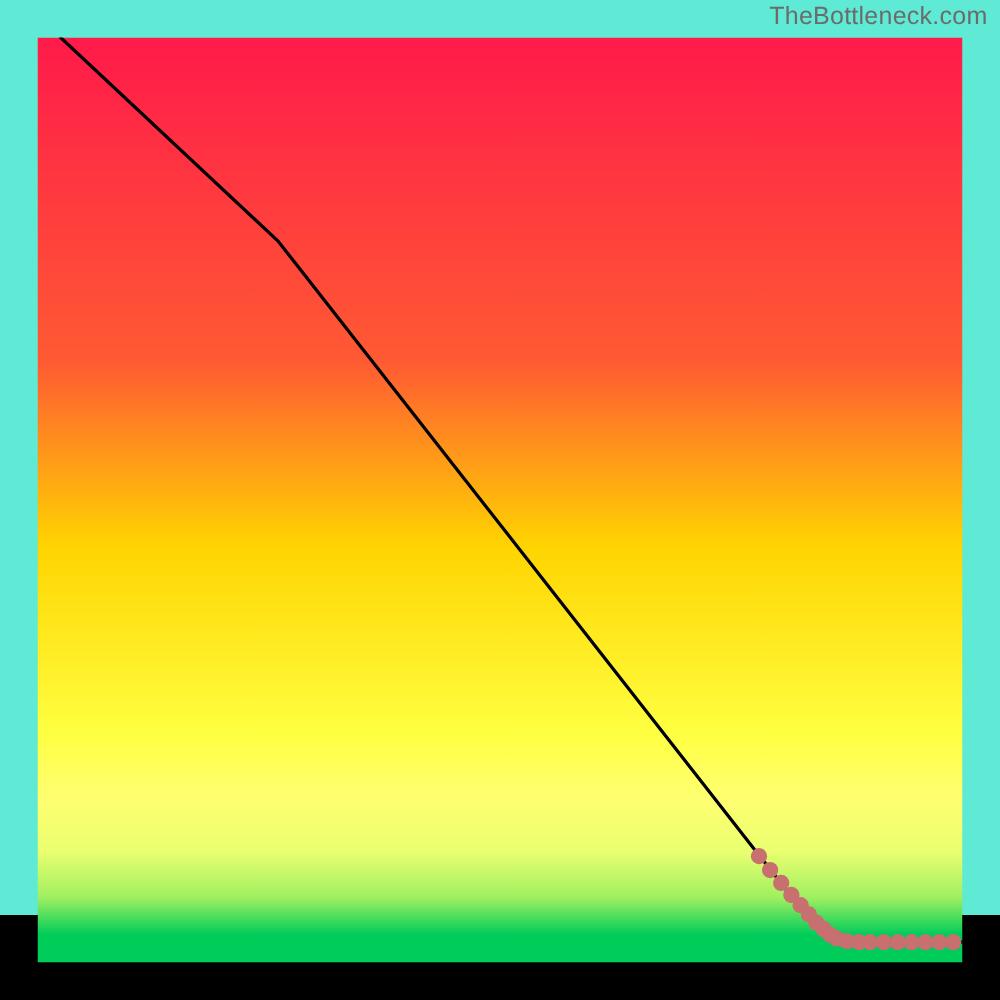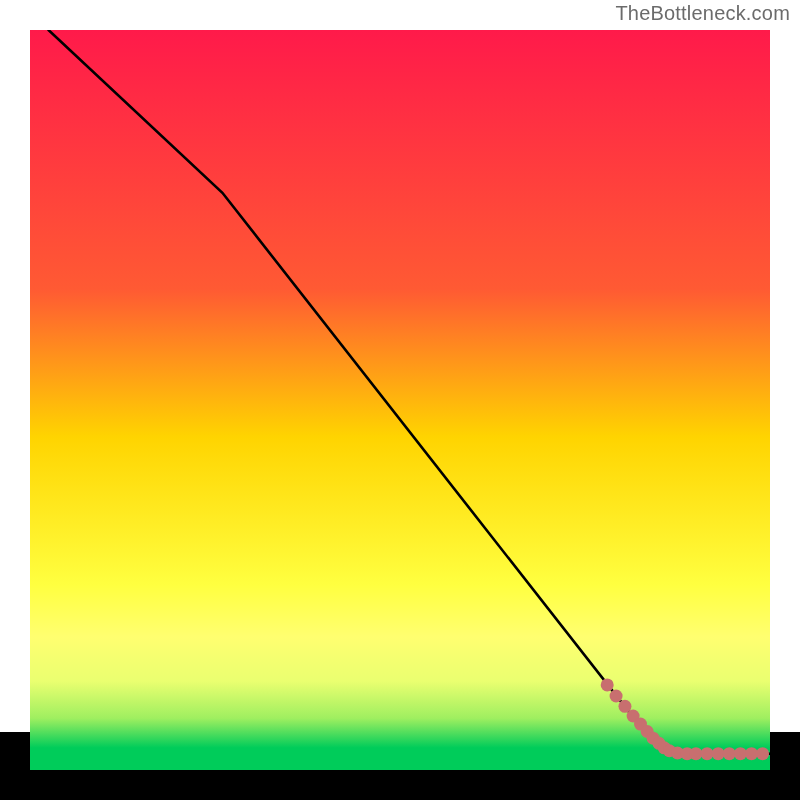--- a/index.html
+++ b/index.html
@@ -8,21 +8,21 @@
     width: 800px;
     height: 800px;
     background: #000;
     overflow: hidden;
     font-family: Arial, Helvetica, sans-serif;
   }
   .stage {
     position: relative;
     width: 800px;
     height: 732px;
-    background: #ffffff;
+    background: #5eead4;
   }
   .watermark {
     position: absolute;
     top: 2px;
     right: 10px;
     color: #6b6b6b;
     font-size: 20px;
     font-weight: 500;
     letter-spacing: 0.2px;
     z-index: 5;

